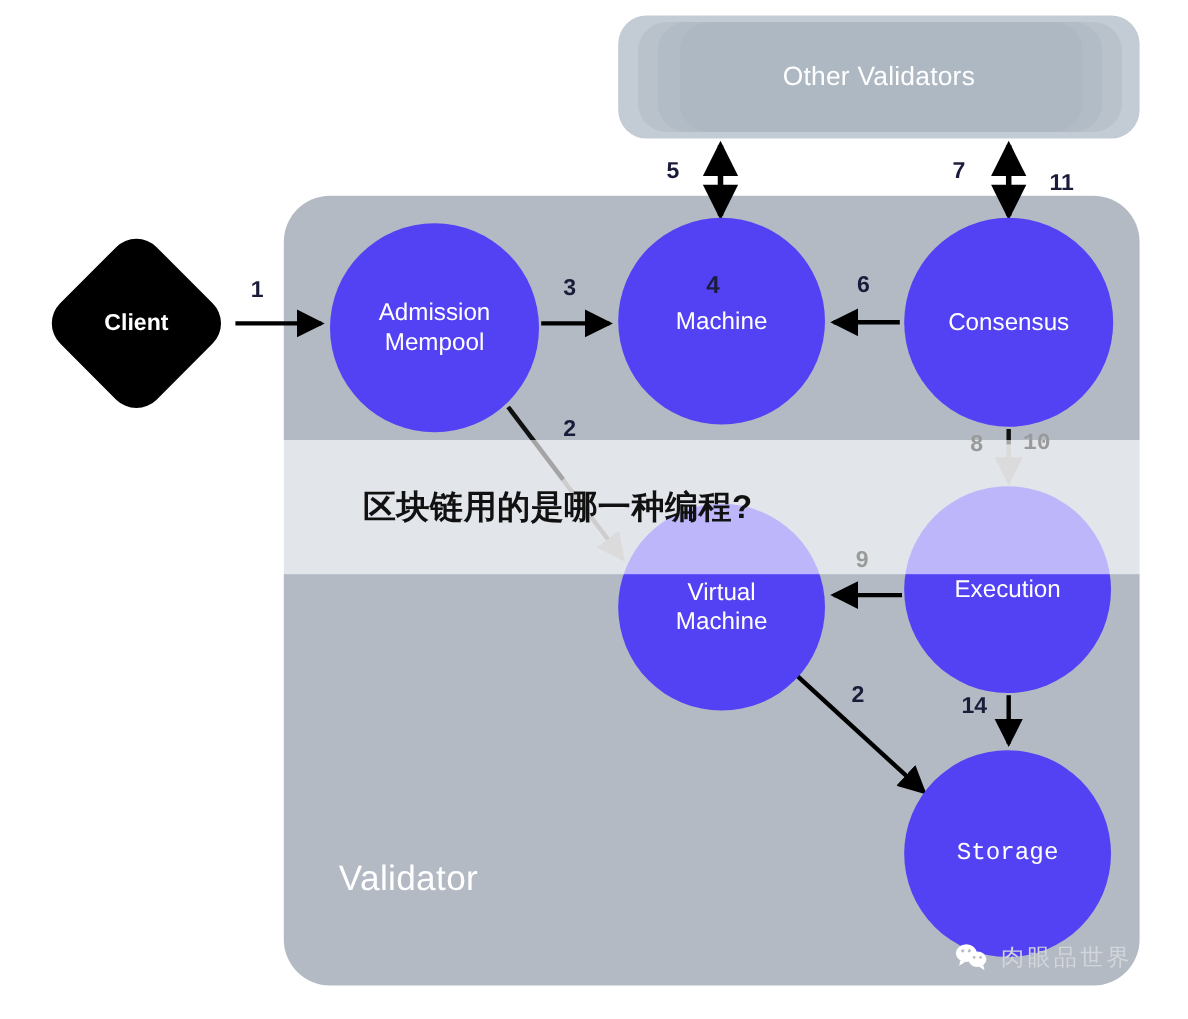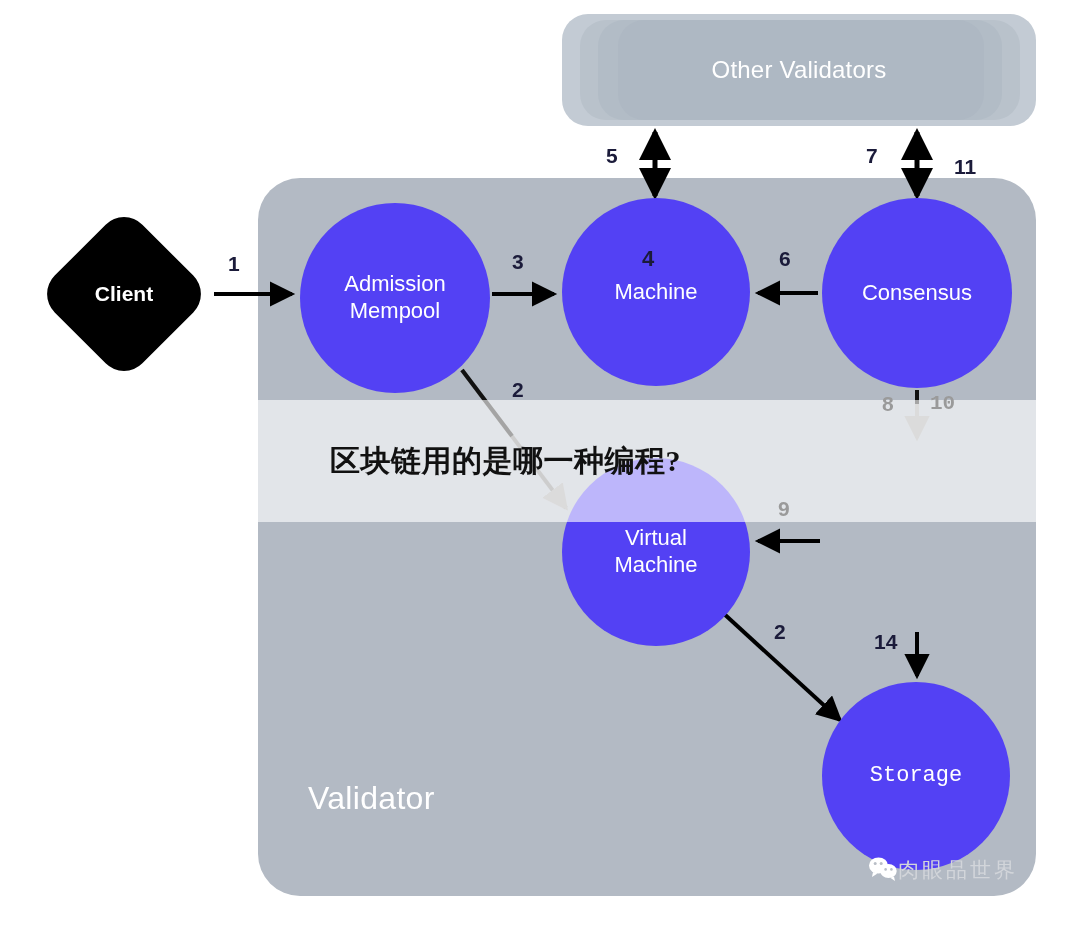--- a/index.html
+++ b/index.html
@@ -69,33 +69,33 @@
   }
 
   
   .band {
     position:absolute; left:0; top:400px; width:1080px; height:122px;
     background:rgba(255,255,255,0.62);
   }
   .band-text {
     position:absolute; left:330px; top:441px;
     color:#111111; font-weight:bold; font-size:30px;
-    font-family:Liberation Serif, serif;
+    font-family:Liberation Sans, sans-serif;
     letter-spacing:.5px; white-space:nowrap;
   }
 
   
   .elabel {
     position:absolute; font-weight:bold; font-size:21px; color:#1b1b3a;
     white-space:nowrap;
   }
   .elabel.muted { color:#9a9a9a; }
 
   
-  .watermark { position:absolute; left:868px; top:856px; display:flex; gap:0; }
+  .watermark { position:absolute; left:868px; top:856px; display:flex; align-items:center; gap:12px; }
   .wm-text { color:#d2d5da; font-size:21px; letter-spacing:3px;
              font-family:"DejaVu Sans","Liberation Sans",sans-serif; }
 
   svg.edges { position:absolute; left:0; top:0; width:1080px; height:926px; overflow:visible; }
 </style>
 </head>
 <body>
 
 <div id="stage">
 
@@ -184,20 +184,23 @@
 
   <div class="node node-vm">
     <span class="sub">Virtual</span>
     <span class="sub">Machine</span>
   </div>
 
   <div class="node node-consensus">
     <span class="sub">Consensus</span>
   </div>
 
+  <div class="node node-exec">
+    <span class="sub">Execution</span>
+  </div>
 
   <div class="node node-storage">
     <span class="sub">Storage</span>
   </div>
 
   <div class="elabel" style="left:228px; top:252px;">1</div>
   <div class="elabel" style="left:512px; top:250px;">3</div>
   <div class="elabel" style="left:779px; top:247px;">6</div>
   <div class="elabel" style="left:606px; top:144px;">5</div>
   <div class="elabel" style="left:866px; top:144px;">7</div>

